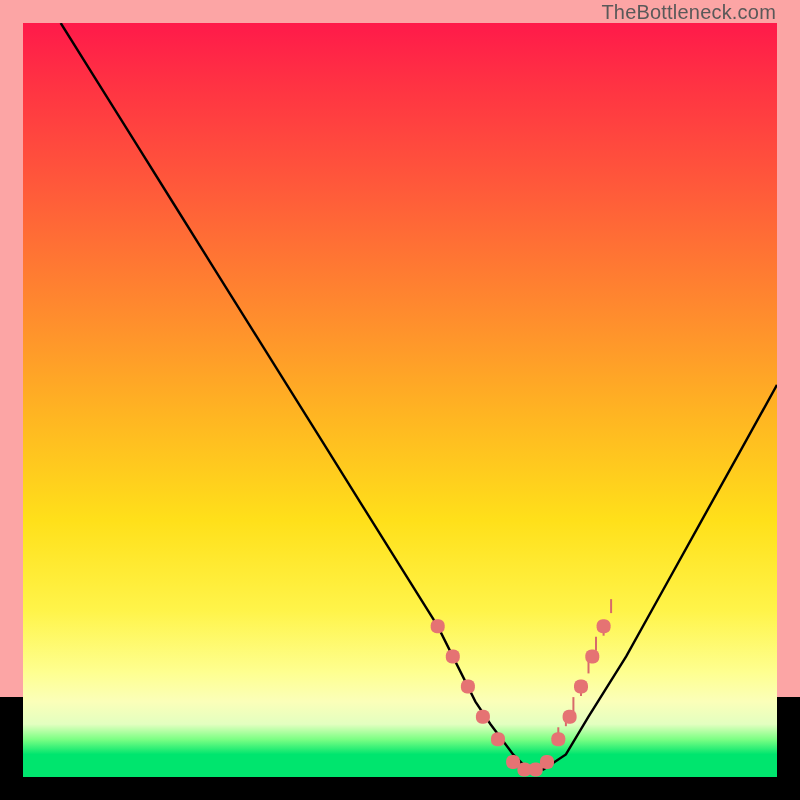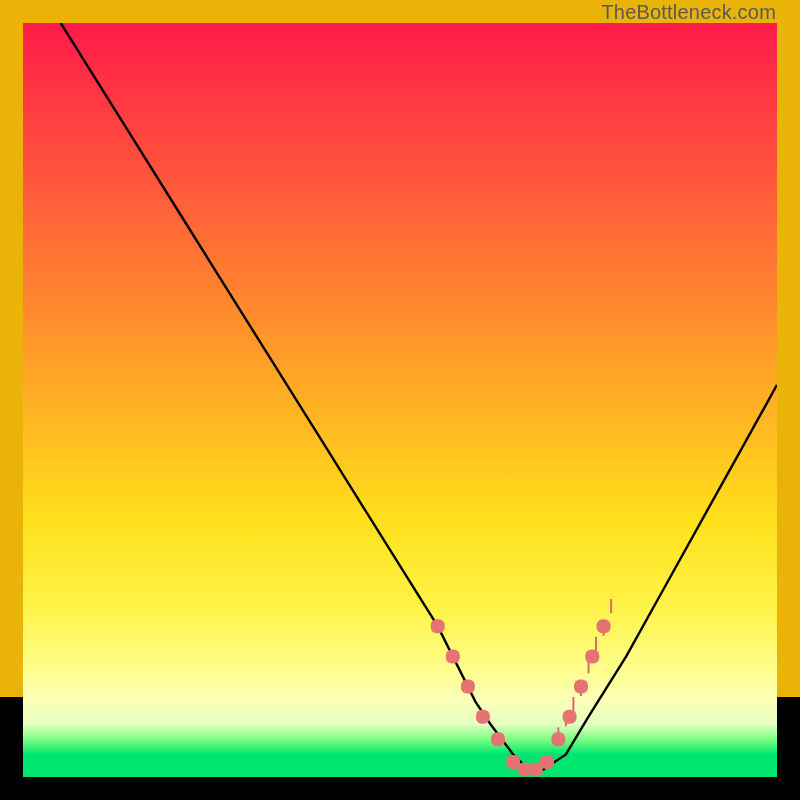--- a/index.html
+++ b/index.html
@@ -10,21 +10,21 @@
     height: 800px;
     overflow: hidden;
     font-family: Arial, Helvetica, sans-serif;
   }
   .frame {
     position: absolute;
     left: 0;
     top: 0;
     width: 800px;
     height: 697px;
-    background: #eab308;
+    background: #fca5a5;
   }
   .plot-area {
     position: absolute;
     left: 23px;
     top: 23px;
     width: 754px;
     height: 754px;
     
     background: linear-gradient(to bottom,
       #ff1a4a 0%,

